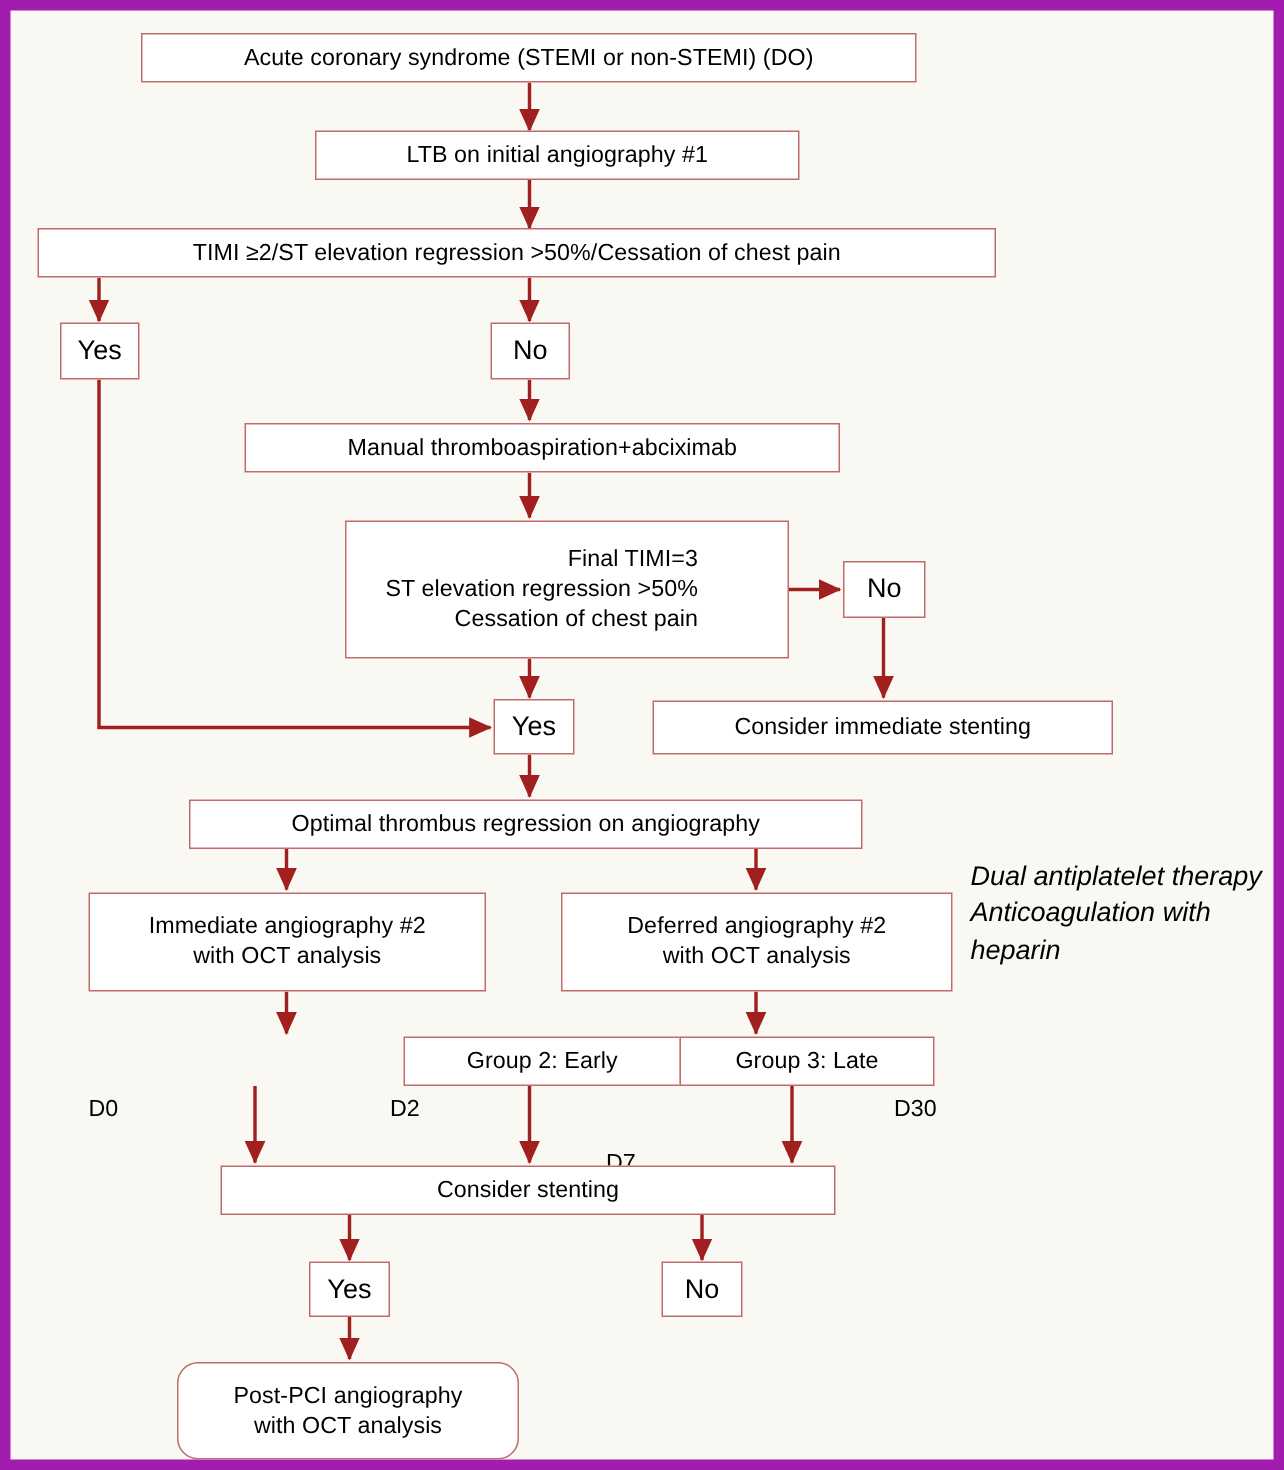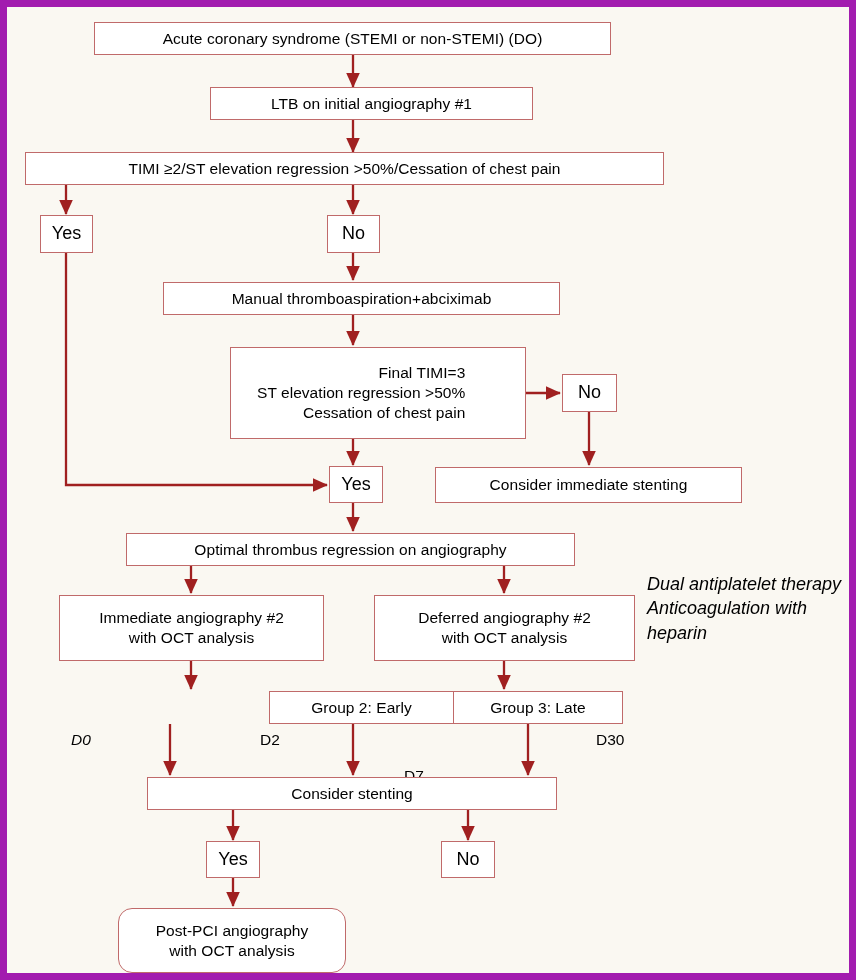--- a/index.html
+++ b/index.html
@@ -148,21 +148,21 @@
 with OCT analysis</div>
 
   <div class="node" style="left:367px; top:588px; width:261px; height:66px;">Deferred angiography #2
 with OCT analysis</div>
 
 
   <div class="node group" style="left:262px; top:684px; width:185px; height:33px;">Group 2: Early</div>
 
   <div class="node group" style="left:446px; top:684px; width:170px; height:33px;">Group 3: Late</div>
 
-  <div class="daylabel" style="left:64px; top:724px;font-style:italic;">D0</div>
+  <div class="daylabel" style="left:52px; top:724px;">D0</div>
   <div class="daylabel" style="left:253px; top:724px;">D2</div>
   <div class="daylabel" style="left:397px; top:760px;">D7</div>
   <div class="daylabel" style="left:589px; top:724px;">D30</div>
 
   <div class="node" style="left:140px; top:770px; width:410px; height:33px;">Consider stenting</div>
 
   <div class="node small" style="left:199px; top:834px; width:54px; height:37px;">Yes</div>
 
   <div class="node small" style="left:434px; top:834px; width:54px; height:37px;">No</div>
 

